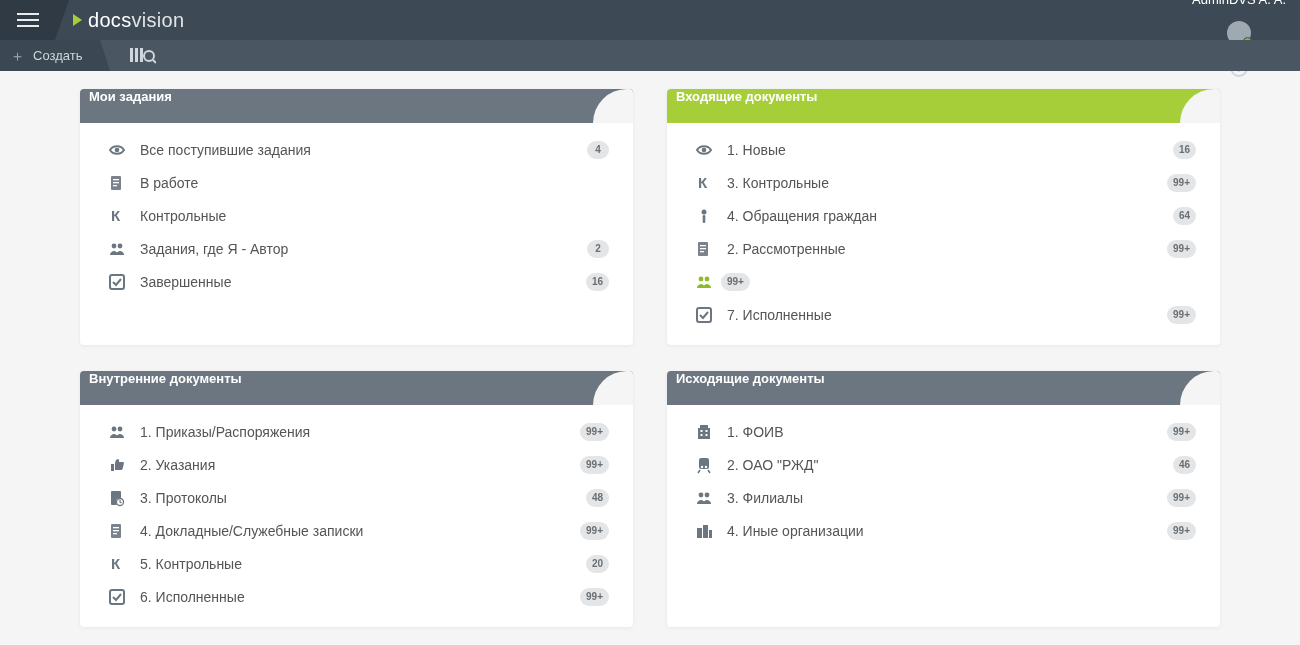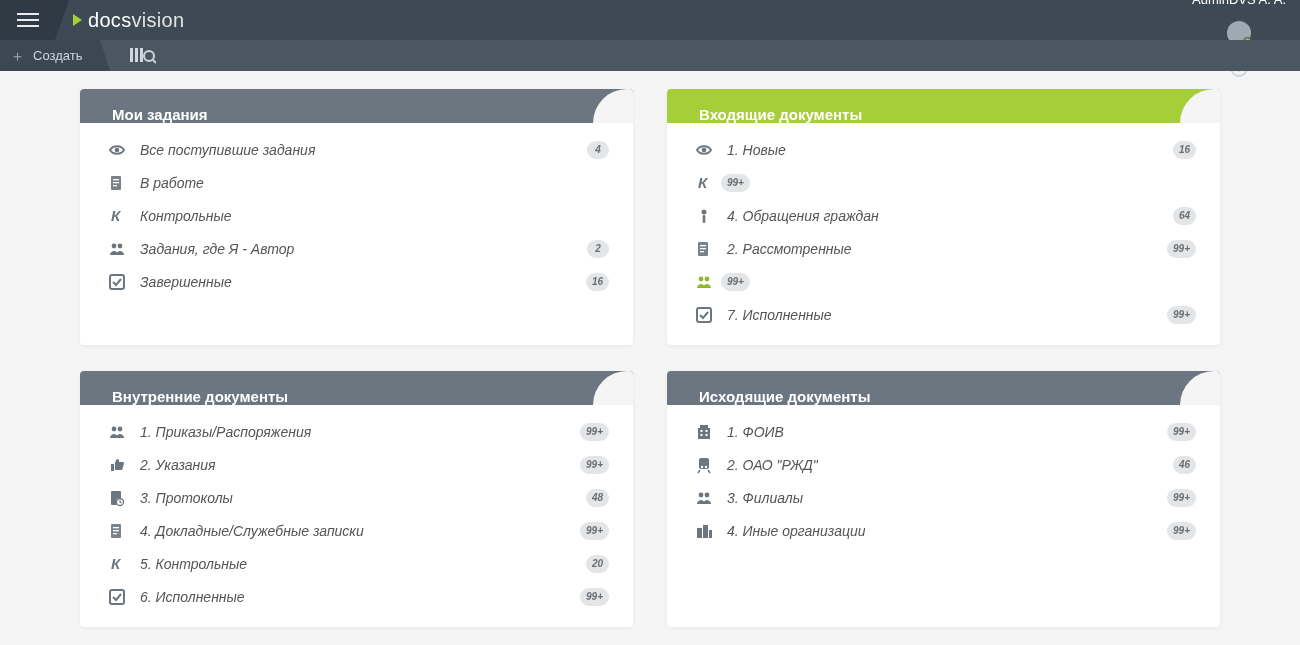--- a/index.html
+++ b/index.html
@@ -76,32 +76,32 @@
   .card {
     background:#fff;
     border-radius:4px;
     box-shadow: 0 1px 4px rgba(0,0,0,0.06);
     overflow:hidden;
     min-height:120px;
   }
   .card-header {
     height:34px;
     background:#6c7680;
-    display:flex; align-items:flex-end;
-    padding-left:32px;
-    color:#fff; font-size:15px; font-weight:700;
+    display:flex; align-items:flex-start;
+    padding-left:9px;
+    color:#fff; font-size:13px; font-weight:700;
     position:relative;
   }
   .card-header.lime { background:#a6ce39; }
   .card-header::after{
     content:""; position:absolute; right:0; top:0; height:34px; width:40px;
     background:#f5f5f5;
     border-top-left-radius: 34px;
   }
-  .card-body { padding: 10px 20px 14px 20px; font-style: italic; }
+  .card-body { padding: 10px 20px 14px 20px; }
   .row {
     display:flex; align-items:center; height:33px;
     font-size:14px; color:#555;
     cursor:pointer;
   }
   .row .ricon { width:34px; display:flex; justify-content:center; color:#6c7680;}
   .row .ricon.lime { color:#8fbb2a; }
   .row .rlabel { flex:1; padding-left:6px;}
   .badge {
     min-width:22px; height:18px; padding:0 6px;
@@ -215,20 +215,21 @@
           </span>
           <span class="rlabel">1. Новые</span>
           <span class="badge">16</span>
         </div>
         <div class="row">
           <span class="ricon">
             <svg class="i" viewBox="0 0 18 18">
               <use href="#ic-k"></use>
             </svg>
           </span>
+          <span class="rlabel">3. Контрольные</span>
           <span class="badge">99+</span>
         </div>
         <div class="row">
           <span class="ricon">
             <svg class="i" viewBox="0 0 18 18">
               <use href="#ic-person"></use>
             </svg>
           </span>
           <span class="rlabel">4. Обращения граждан</span>
           <span class="badge">64</span>

